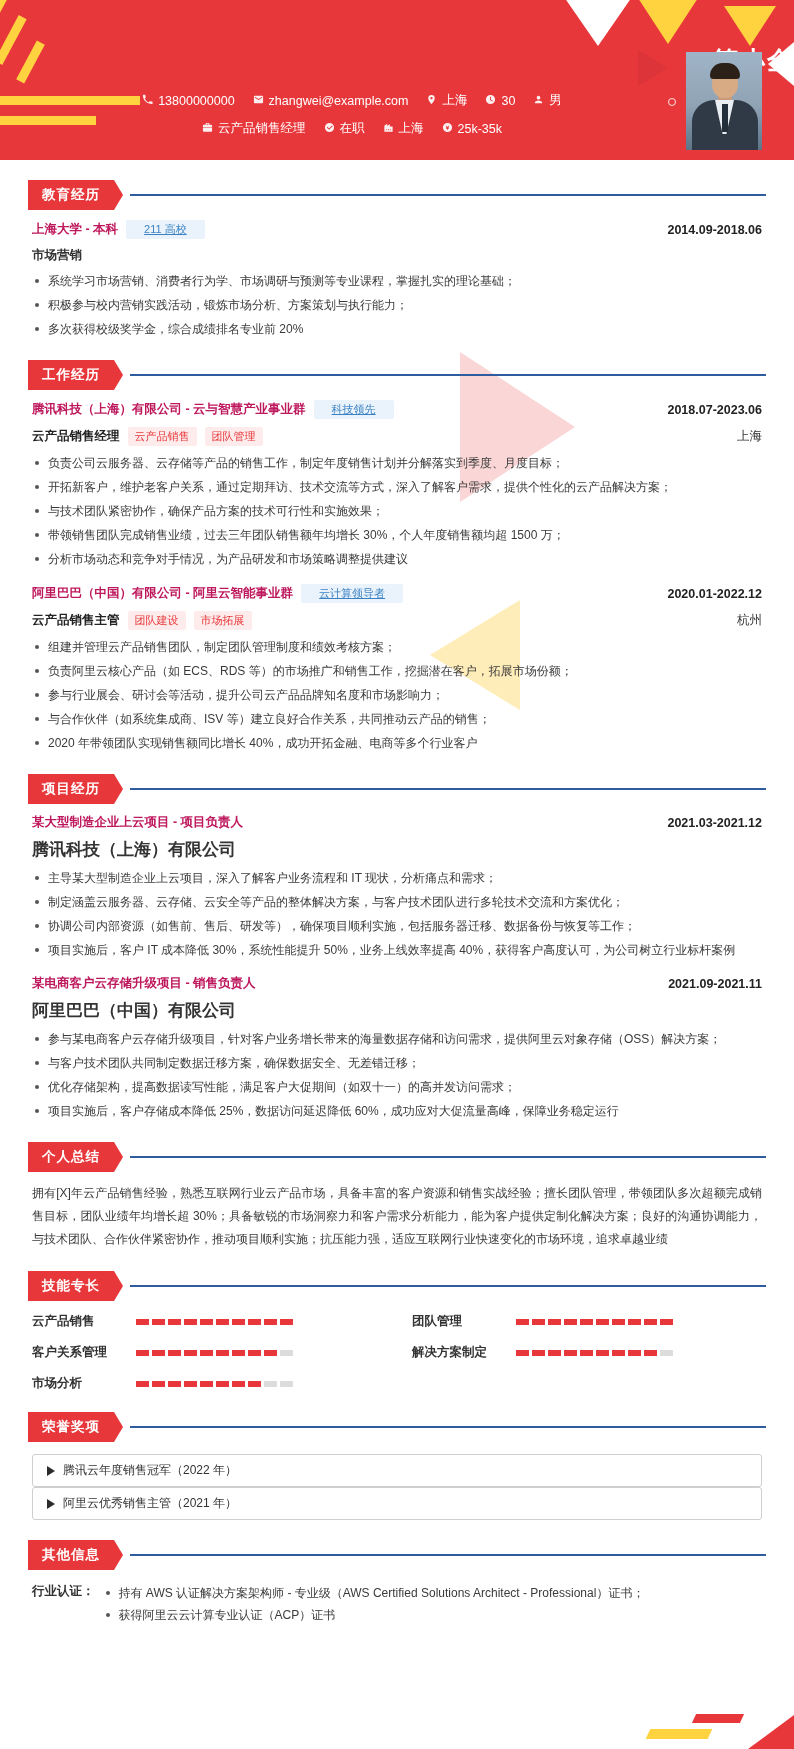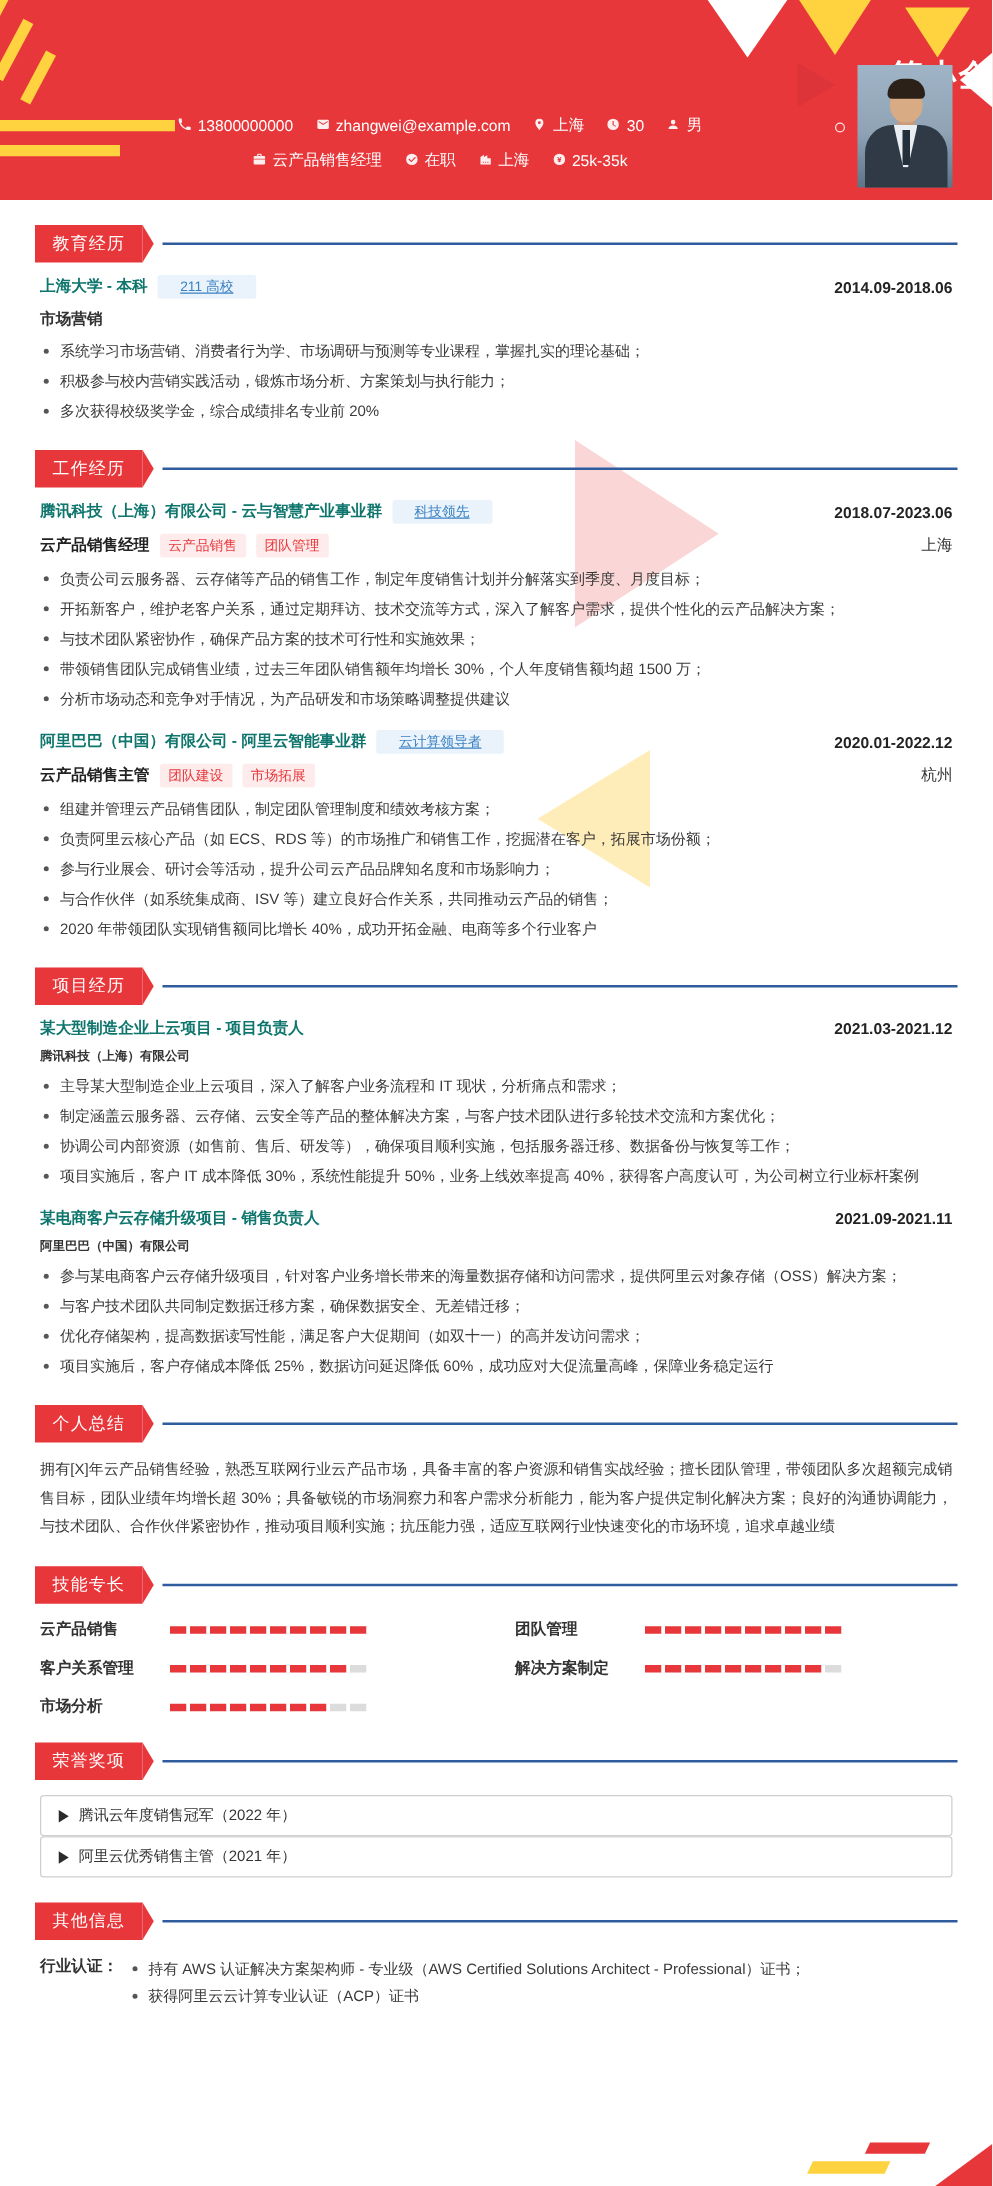--- a/index.html
+++ b/index.html
@@ -82,21 +82,21 @@
   .section { margin-top: 20px; }
   .sec-title-wrap {
     position: relative;
     display: flex;
     align-items: center;
   }
   .sec-title {
     background: #e8373b;
     color: #fff;
     font-size: 13.5px;
-    font-weight: normal;
+    font-weight: bold;
     padding: 6px 14px 6px 14px;
     letter-spacing: 1px;
     position: relative;
     z-index: 2;
   }
   .sec-title:after {
     content: "";
     position: absolute;
     right: -9px; top: 0;
     width: 0; height: 0;
@@ -114,21 +114,21 @@
 
   .entry { margin-bottom: 14px; }
   .entry:last-child { margin-bottom: 4px; }
   .row {
     display: flex;
     justify-content: space-between;
     align-items: center;
     gap: 10px;
   }
   .row-left { display: flex; align-items: center; gap: 8px; flex-wrap: wrap; }
-  .org { font-size: 12.5px; font-weight: bold; color: #0f766e; }
+  .org { font-size: 12.5px; font-weight: bold; color: #be185d; }
   .role { font-size: 12.5px; font-weight: bold; color: #222; }
   .date { font-size: 12.5px; font-weight: bold; color: #222; white-space: nowrap; }
   .place { font-size: 12.5px; color: #333; white-space: nowrap; }
   .tag-blue {
     font-size: 11px;
     color: #3b82c4;
     background: #eaf3fb;
     padding: 2px 18px;
     border-radius: 2px;
     white-space: nowrap;
@@ -136,21 +136,21 @@
   }
   .tag-red {
     font-size: 11px;
     color: #e8373b;
     background: #fdeceb;
     padding: 2px 7px;
     border-radius: 2px;
     white-space: nowrap;
   }
   .major { font-size: 12.5px; font-weight: bold; margin-top: 8px; }
-  .sub { font-size: 10px; font-weight: bold; margin-top: 7px; }
+  .sub { font-size: 17px; font-weight: bold; margin-top: 7px; }
   ul.bullets { list-style: none; margin-top: 7px; }
   ul.bullets li {
     position: relative;
     font-size: 12px;
     line-height: 21px;
     color: #3a3a3a;
     padding-left: 16px;
     margin-bottom: 3px;
   }
   ul.bullets li:before {

